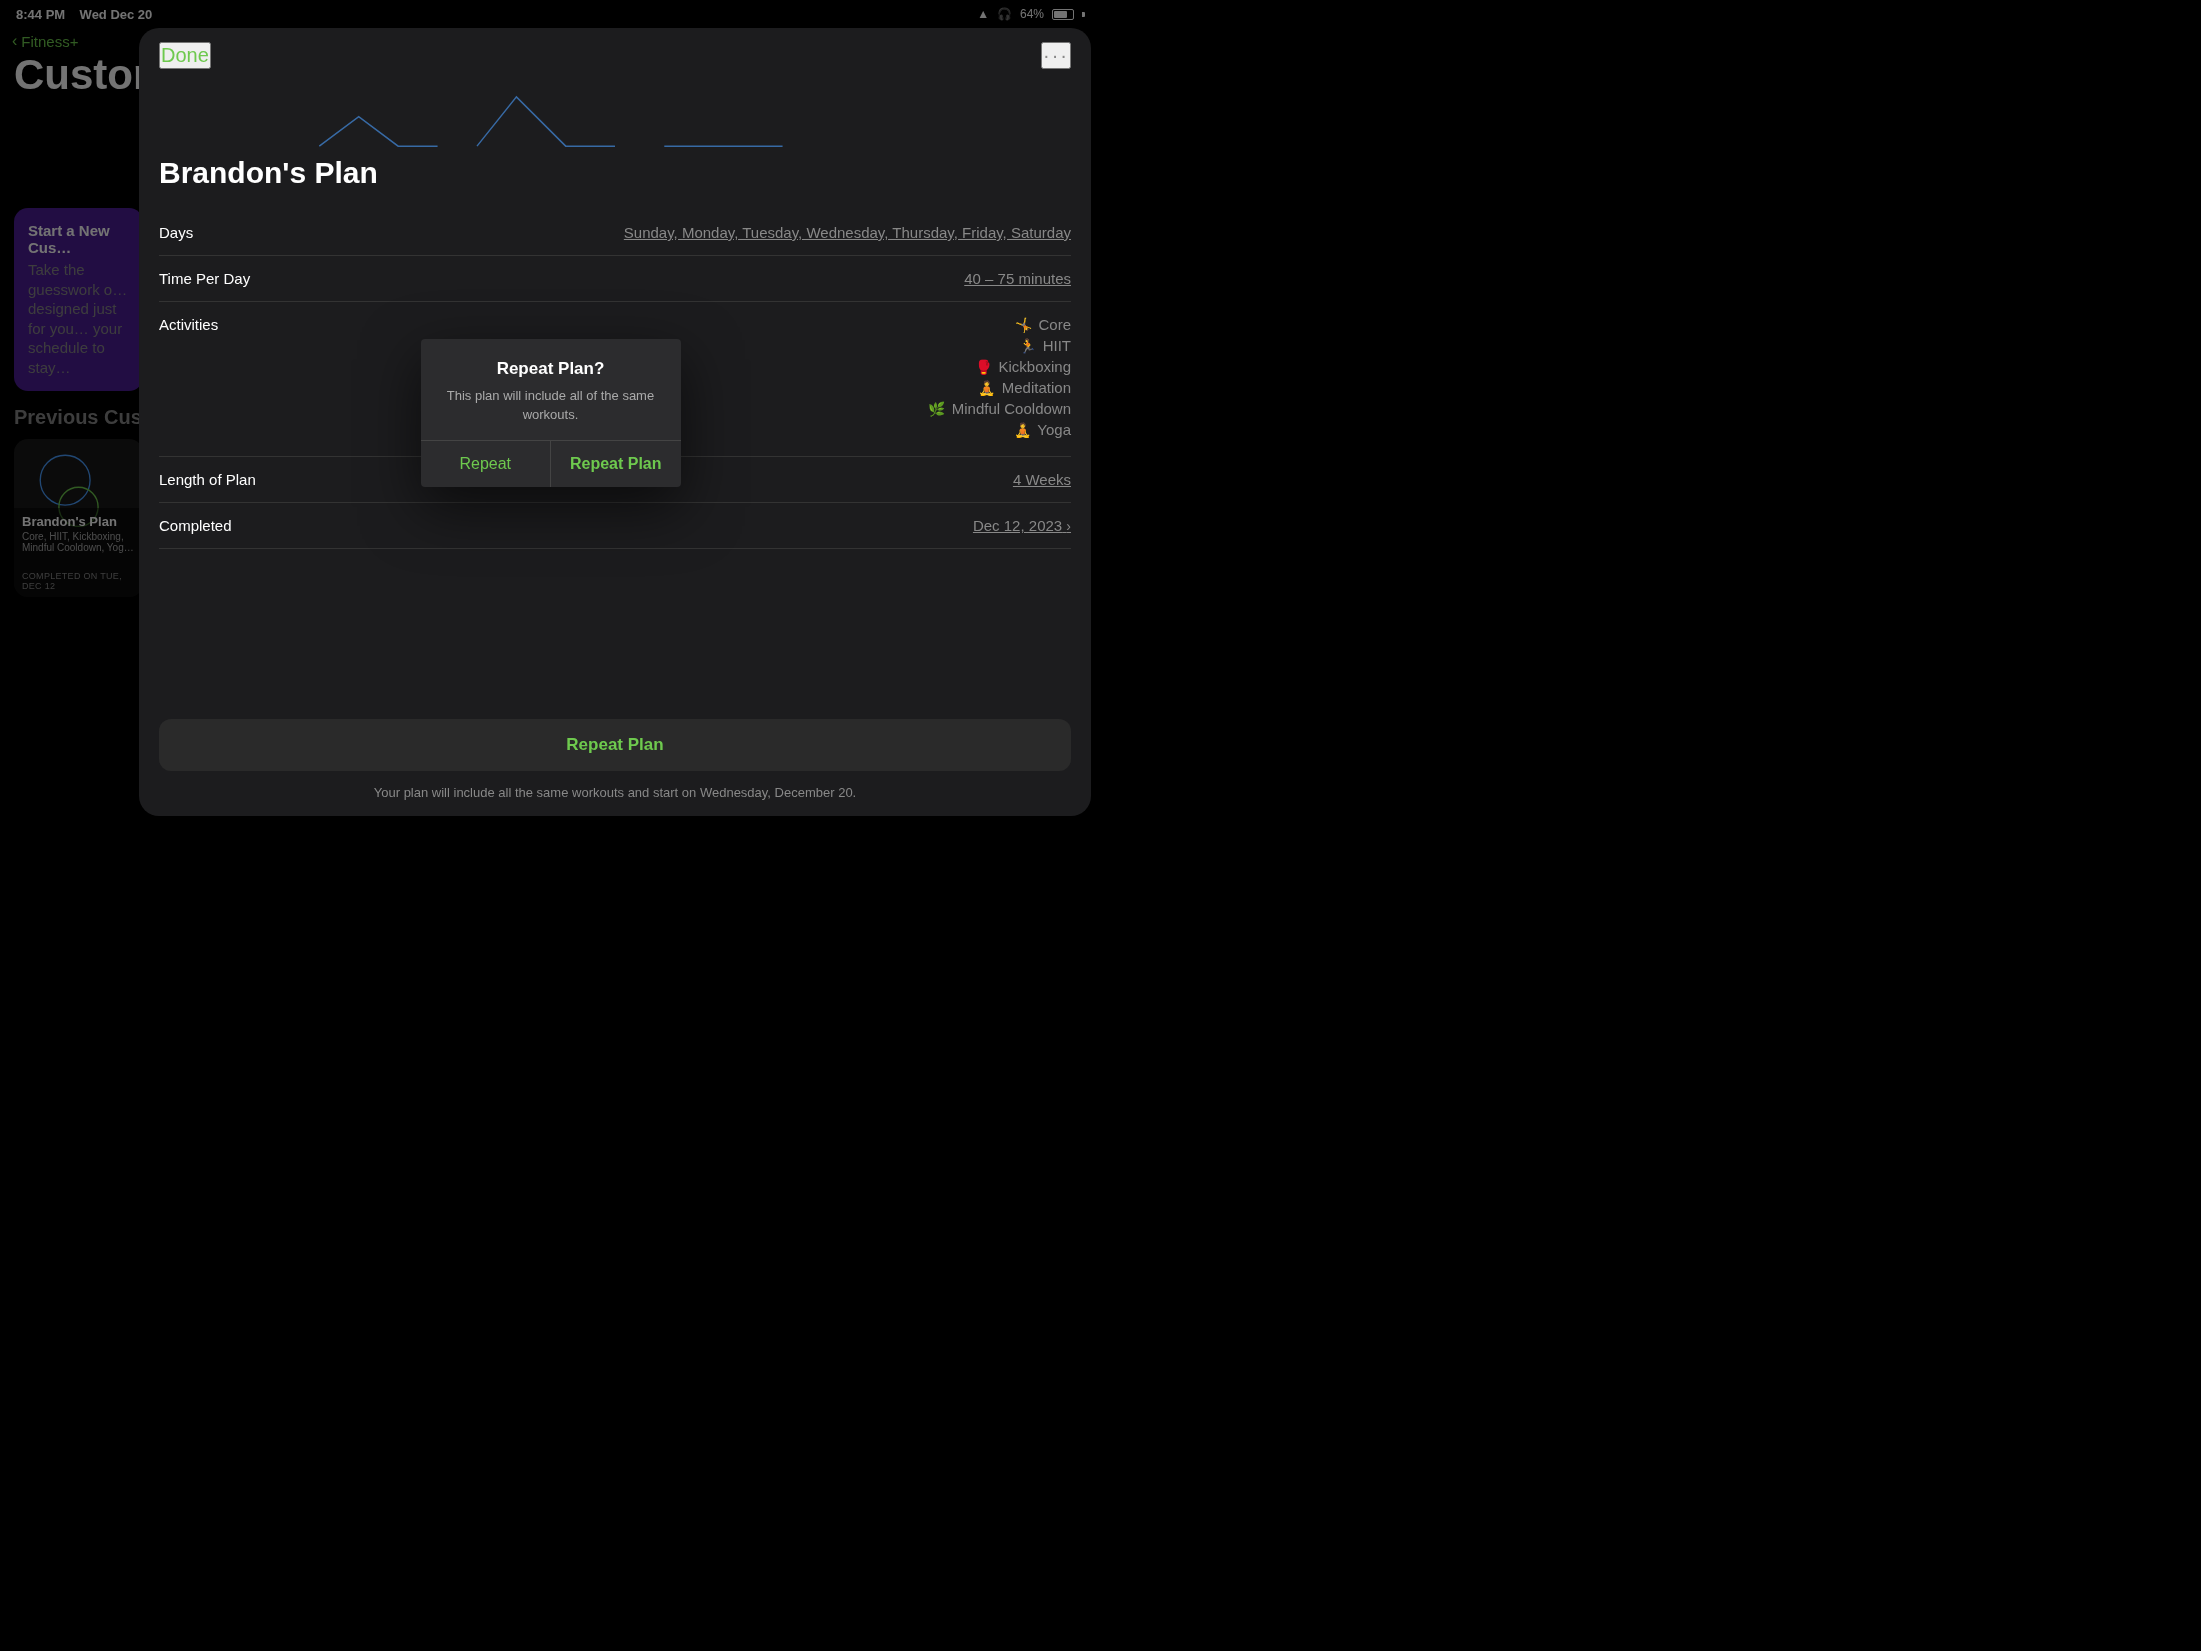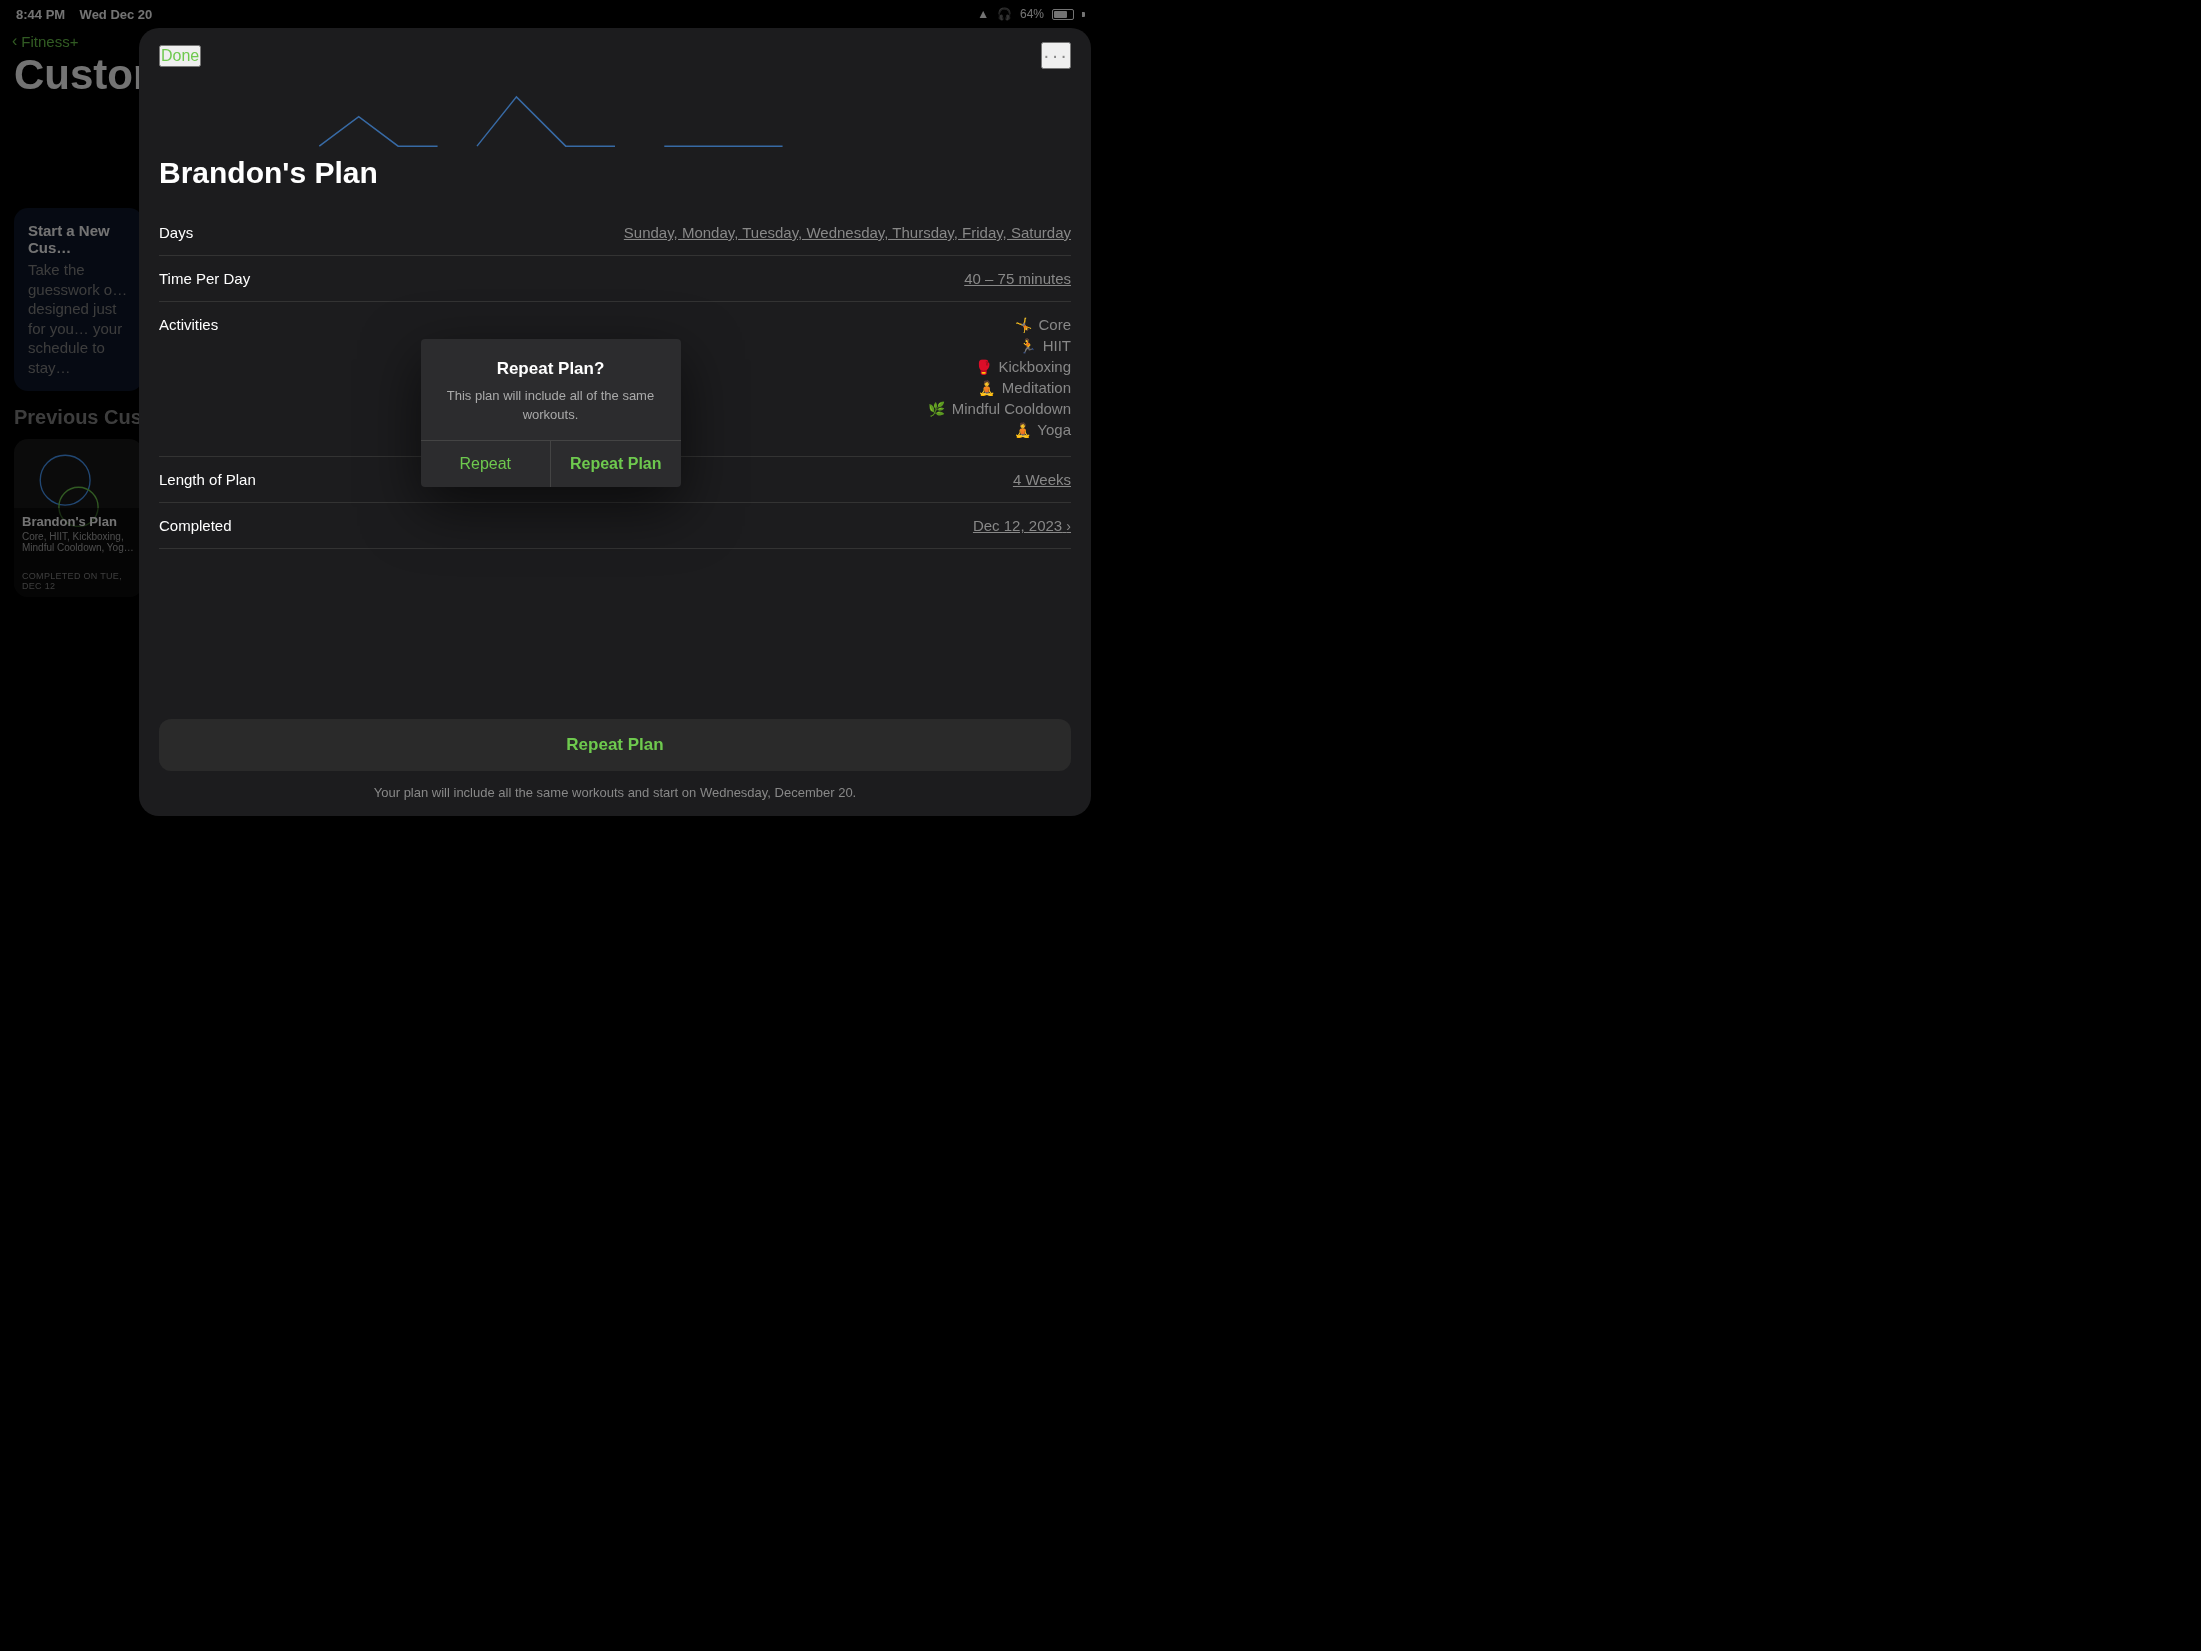--- a/index.html
+++ b/index.html
@@ -147,21 +147,21 @@
       text-transform: uppercase;
       letter-spacing: 0.3px;
     }
 
     
     .start-card {
       position: absolute;
       top: 208px;
       left: 14px;
       width: 129px;
-      background: #0f172a;
+      background: #4c1d95;
       border-radius: 14px;
       padding: 14px;
       z-index: 2;
     }
     .start-card-title {
       font-size: 15px;
       font-weight: 700;
       color: #fff;
     }
     .start-card-desc {
@@ -195,21 +195,21 @@
     }
 
     .panel-header {
       display: flex;
       justify-content: space-between;
       align-items: center;
       padding: 14px 20px 8px 20px;
     }
     .panel-done-btn {
       color: #6ec94e;
-      font-size: 16px;
+      font-size: 20px;
       font-weight: 400;
       cursor: pointer;
     }
     .panel-more-btn {
       color: #888;
       font-size: 20px;
       letter-spacing: 2px;
       cursor: pointer;
     }
 

